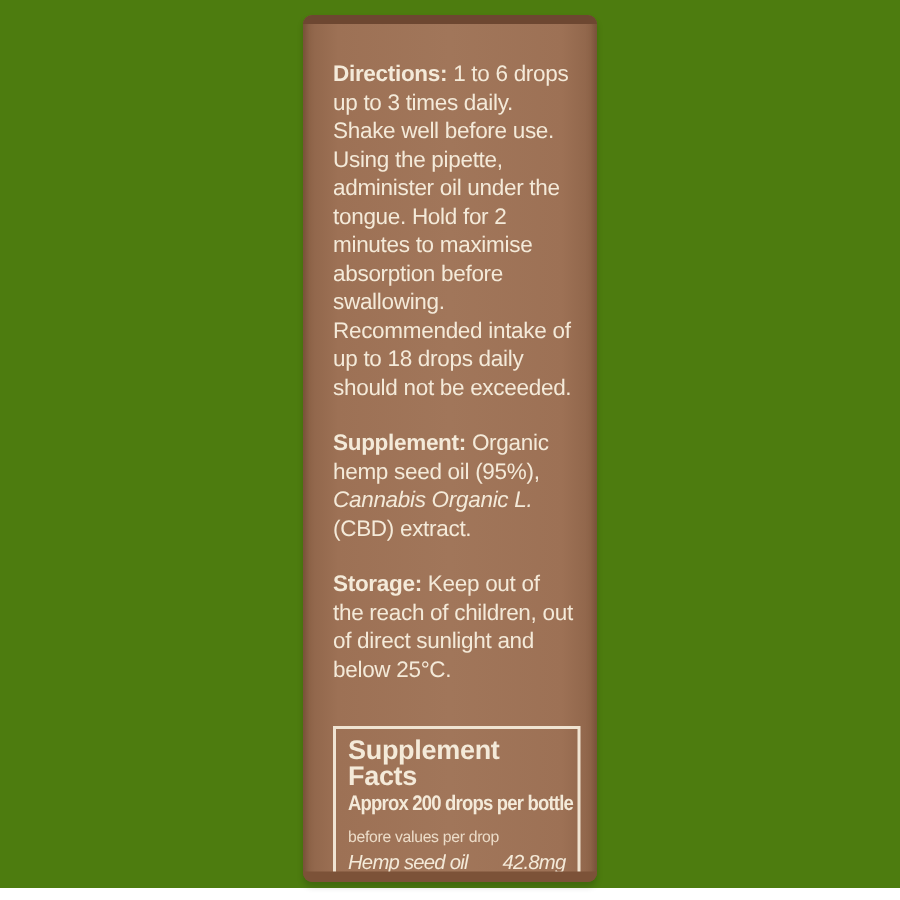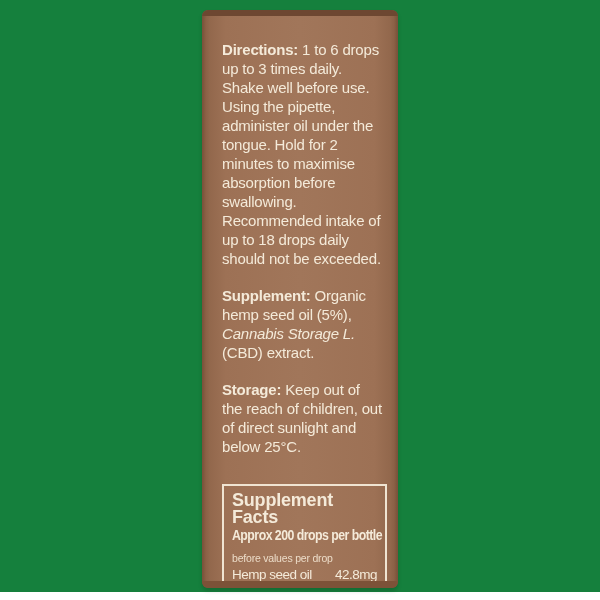--- a/index.html
+++ b/index.html
@@ -5,21 +5,21 @@
   html, body {
     margin: 0; padding: 0;
     width: 600px; height: 600px;
     background: #ffffff;
     font-family: "Liberation Sans", sans-serif;
     overflow: hidden;
   }
   .photo {
     position: relative;
     width: 600px; height: 592px;
-    background: #15803d;
+    background: #4d7c0f;
   }
   .box {
     position: absolute;
     left: 202px; top: 10px;
     width: 196px; height: 578px;
     background: linear-gradient(90deg, #8d6348 0%, #9d7155 12%, #a1765a 50%, #9d7155 88%, #8d6348 100%);
     border-radius: 6px;
     box-shadow: inset 2px 0 5px rgba(70,40,22,0.30),
                 inset -2px 0 5px rgba(70,40,22,0.30),
                 0 3px 4px rgba(0,0,0,0.16);
@@ -83,20 +83,21 @@
     white-space: nowrap;
   }
   .fact-row {
     display: flex;
     justify-content: space-between;
     align-items: center;
     font-size: 13.5px;
     letter-spacing: -0.5px;
     line-height: 19px;
     white-space: nowrap;
+    font-style: italic;
   }
   .fact-row .name { margin-right: 6px; }
 </style>
 </head>
 <body>
 
 <div class="photo">
   <div class="box">
     <div class="box-top-edge"></div>
 
@@ -109,22 +110,22 @@
 administer oil under the
 tongue. Hold for 2
 minutes to maximise
 absorption before
 swallowing.
 Recommended intake of
 up to 18 drops daily
 should not be exceeded.</span></p>
 
       <p class="para"><span class="h">Supplement:</span><span> Organic
-hemp seed oil (5%),
-</span><span class="i">Cannabis Storage L.</span><span>
+hemp seed oil (95%),
+</span><span class="i">Cannabis Organic L.</span><span>
 (CBD) extract.</span></p>
 
       <p class="para storage"><span class="h">Storage:</span><span> Keep out of
 the reach of children, out
 of direct sunlight and
 below 25°C.</span></p>
 
       <div class="panel">
         <div class="panel-title">Supplement Facts</div>
         <div class="panel-subtitle">Approx 200 drops per bottle</div>

